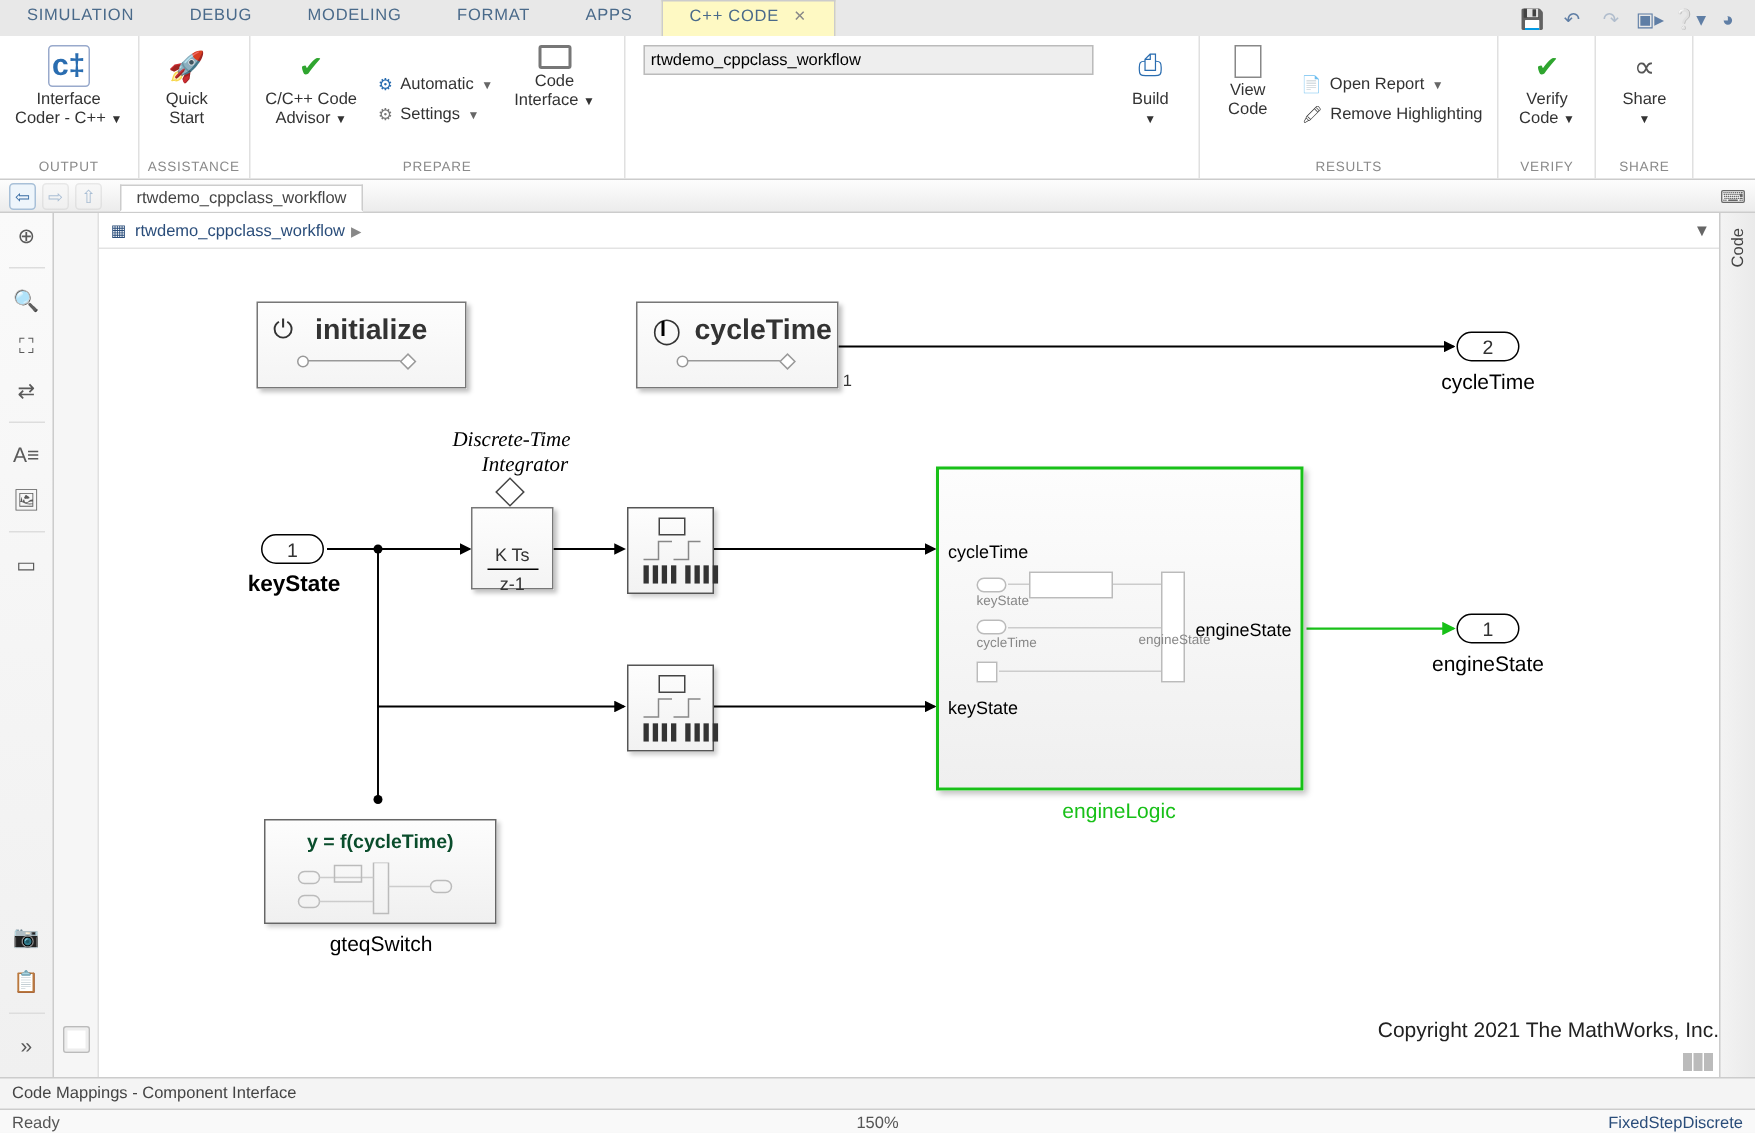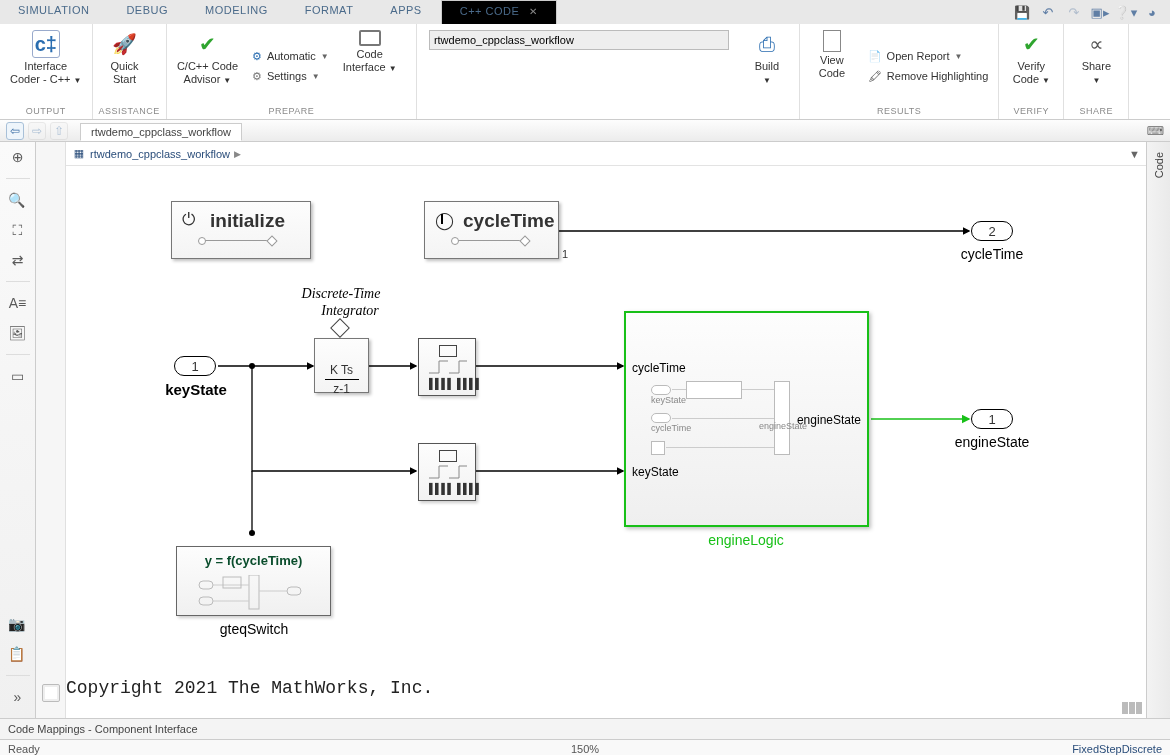--- a/index.html
+++ b/index.html
@@ -1,20 +1,20 @@
 <!DOCTYPE html>
 <html><head>
 <meta charset="utf-8">
 <style>
   * { box-sizing: border-box; margin: 0; padding: 0; }
   body { font-family: "Segoe UI", Arial, sans-serif; font-size: 12px; background: #f0f0f0; width: 1170px; height: 755px; overflow: hidden; position: relative; color: #333; }
   
   .top-tabs { display: flex; background: #e8e8e8; height: 24px; }
   .top-tab { padding: 4px 18px; font-size: 11px; letter-spacing: 0.5px; color: #4a6a8a; cursor: pointer; border-right: 1px solid transparent; }
-  .top-tab.active { background: #000000; border: 1px solid #ccc; border-bottom: none; position: relative; }
+  .top-tab.active { background: #fef9c3; border: 1px solid #ccc; border-bottom: none; position: relative; }
   .top-tab .close { margin-left: 6px; color: #888; font-size: 10px; }
   .top-right { margin-left: auto; display: flex; align-items: center; gap: 10px; padding-right: 10px; color: #5f7ea5; }
   .qat-icon { width: 16px; height: 16px; display: inline-flex; align-items: center; justify-content: center; font-size: 13px; cursor: pointer; }
 
   .ribbon { display: flex; background: #fff; border-bottom: 1px solid #ccc; height: 96px; }
   .ribbon-group { border-right: 1px solid #e0e0e0; padding: 4px 6px 0 6px; display: flex; flex-direction: column; position: relative; }
   .ribbon-group-content { display: flex; gap: 6px; flex: 1; }
   .ribbon-group-label { text-align: center; font-size: 9px; color: #8a8a8a; letter-spacing: 0.5px; padding: 2px 0 3px; }
   .big-btn { display: flex; flex-direction: column; align-items: center; justify-content: flex-start; padding: 2px 4px; min-width: 52px; text-align: center; gap: 2px; cursor: pointer; }
   .big-btn .icon { width: 28px; height: 28px; display: flex; align-items: center; justify-content: center; font-size: 20px; }
@@ -340,21 +340,21 @@
           <rect x="52" y="0" width="10" height="34" fill="none" stroke="#bbb"></rect>
           <line x1="16" y1="10" x2="52" y2="10" stroke="#ccc"></line>
           <line x1="16" y1="26" x2="52" y2="26" stroke="#ccc"></line>
           <rect x="90" y="12" width="14" height="8" rx="4" fill="none" stroke="#bbb"></rect>
           <line x1="62" y1="16" x2="90" y2="16" stroke="#ccc"></line>
           <rect x="26" y="2" width="18" height="11" fill="none" stroke="#bbb"></rect>
         </svg>
       </div>
       <div class="blk-label" style="left:188px;top:455px;font-size:14px">gteqSwitch</div>
 
-      <div style="position:absolute;left:0;right:0;top:512px;text-align:left;font-family:Liberation Mono, monospace;font-size:18px;color:#222">Copyright 2021 The MathWorks, Inc.</div>
+      <div style="position:absolute;left:0;right:0;top:512px;text-align:right;font-family:Liberation Sans, sans-serif;font-size:14px;color:#222">Copyright 2021 The MathWorks, Inc.</div>
 
       <div style="position:absolute;right:4px;bottom:4px;width:20px;height:12px;display:flex">
         <div style="flex:1;background:#bbb;margin-right:1px"></div>
           <div style="flex:1;background:#bbb;margin-right:1px"></div>
           <div style="flex:1;background:#bbb"></div>
       </div>
     </div>
   </div>
 
   <div class="side-tab">

